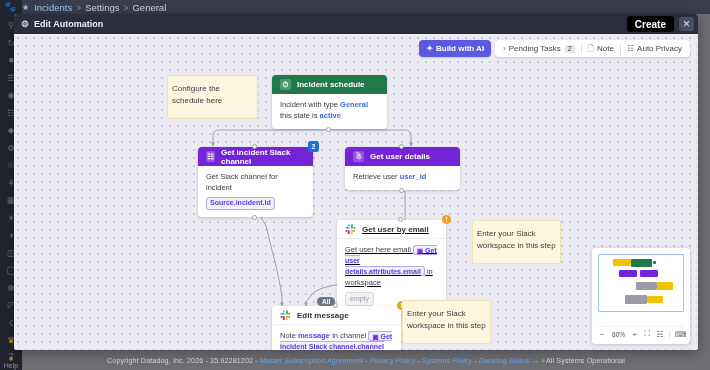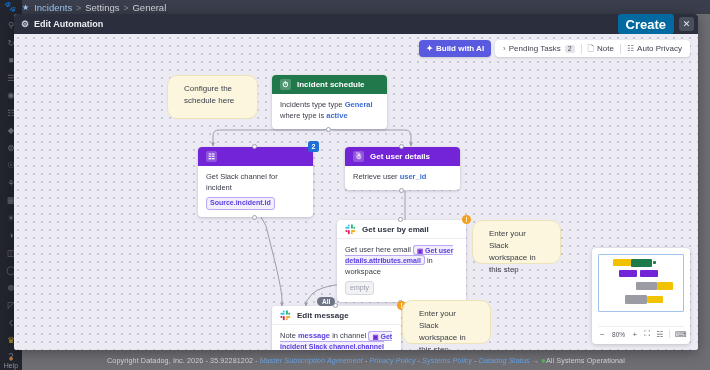--- a/index.html
+++ b/index.html
@@ -69,21 +69,21 @@
     position: relative; height: 20px; background: #2b2f3d;
     display: flex; align-items: center; padding: 0 4px 0 7px;
   }
   .modal-title {
     display: flex; align-items: center; gap: 5px;
     font-size: 9px; color: #eceef2; font-weight: bold;
   }
   .modal-title .mt-ico { font-size: 9px; color: #cfd3dc; }
   .modal-actions { margin-left: auto; display: flex; align-items: center; gap: 5px; }
   .btn-create {
-    background: #0369a1; color: #fff; font-size: 13px; font-weight: bold;
+    background: #000000; color: #fff; font-size: 10px; font-weight: bold;
     border: none; border-radius: 3px; padding: 2.5px 8px; cursor: pointer;
   }
   .btn-close {
     background: #4a4f5f; color: #e6e8ee; font-size: 9px;
     border: none; border-radius: 3px; width: 15px; height: 14px;
     cursor: pointer; line-height: 14px; text-align: center;
   }
 
   
   .canvas {
@@ -185,21 +185,21 @@
     background: #fff; border: 1px solid #9aa0ae; z-index: 5;
   }
   .pill-all {
     position: absolute; background: #6e7385; color: #fff; font-size: 6.5px;
     font-weight: bold; border-radius: 6px; padding: 1px 5px; z-index: 6;
   }
 
   
   .sticky {
     position: absolute; background: #fbf6dd; border: 1px solid #ece3b9;
-    border-radius: 10px; padding: 7px 16px; font-size: 8px; color: #3a3d49;
+    border-radius: 2px; padding: 7px 4px; font-size: 8px; color: #3a3d49;
     line-height: 1.5; z-index: 3;
   }
 
   
   .minimap {
     position: absolute; right: 8px; bottom: 6px; width: 98px; height: 96px;
     background: #fff; border-radius: 4px; box-shadow: 0 1px 4px rgba(0,0,0,.18);
     z-index: 4; padding: 6px;
   }
   .mm-view {
@@ -339,29 +339,30 @@
       <div class="sticky" style="left:153px; top:41px; width:91px; height:44px;">
         <span>Configure the schedule here</span>
       </div>
 
       <div class="node" style="left:258px; top:41px; width:115px;">
         <div class="node-head green">
           <span class="hico">⏱</span>
           <span>Incident schedule</span>
         </div>
         <div class="node-body">
-          <span>Incidents type type </span><span class="lnk">General</span><span> where type is </span><span class="lnk">active</span>
+          <span>Incident with type </span><span class="lnk">General</span><span> this state is </span><span class="lnk">active</span>
         </div>
         <div class="port" style="left:54px; bottom:-3px;"></div>
       </div>
 
       <div class="node" style="left:184px; top:113px; width:115px;">
         <div class="node-badge">2</div>
         <div class="node-head purple">
           <span class="hico">☷</span>
+          <span>Get incident Slack channel</span>
         </div>
         <div class="node-body">
           <div>Get Slack channel for incident</div>
           <span class="chip">Source.incident.id</span>
         </div>
         <div class="port" style="left:54px; top:-3px;"></div>
         <div class="port" style="left:54px; bottom:-3px;"></div>
       </div>
 
       <div class="node" style="left:331px; top:113px; width:115px;">
@@ -369,21 +370,21 @@
           <span class="hico">☃</span>
           <span>Get user details</span>
         </div>
         <div class="node-body">
           <span>Retrieve user </span><span class="lnk">user_id</span>
         </div>
         <div class="port" style="left:54px; top:-3px;"></div>
         <div class="port" style="left:54px; bottom:-3px;"></div>
       </div>
 
-      <div class="node" style="left:323px; top:186px; width:129px;">
+      <div class="node" style="left:323px; top:186px; width:109px;text-decoration:underline;">
         <div class="warn-badge" style="right:-5px; top:-5px;">!</div>
         <div class="node-head white">
           <span class="slack-ico">
             <svg viewBox="0 0 24 24" width="11" height="11">
               <path fill="#E01E5A" d="M5.1 15.1a2.1 2.1 0 1 1-2.1-2.1h2.1v2.1zm1 0a2.1 2.1 0 0 1 4.2 0v5.3a2.1 2.1 0 0 1-4.2 0v-5.3z"></path>
               <path fill="#36C5F0" d="M8.2 5.1a2.1 2.1 0 1 1 2.1-2.1v2.1H8.2zm0 1a2.1 2.1 0 0 1 0 4.2H2.9a2.1 2.1 0 0 1 0-4.2h5.3z"></path>
               <path fill="#2EB67D" d="M18.2 8.2a2.1 2.1 0 1 1 2.1 2.1h-2.1V8.2zm-1 0a2.1 2.1 0 0 1-4.2 0V2.9a2.1 2.1 0 0 1 4.2 0v5.3z"></path>
               <path fill="#ECB22E" d="M15.1 18.2a2.1 2.1 0 1 1-2.1 2.1v-2.1h2.1zm0-1a2.1 2.1 0 0 1 0-4.2h5.3a2.1 2.1 0 0 1 0 4.2h-5.3z"></path>
             </svg>
           </span>

